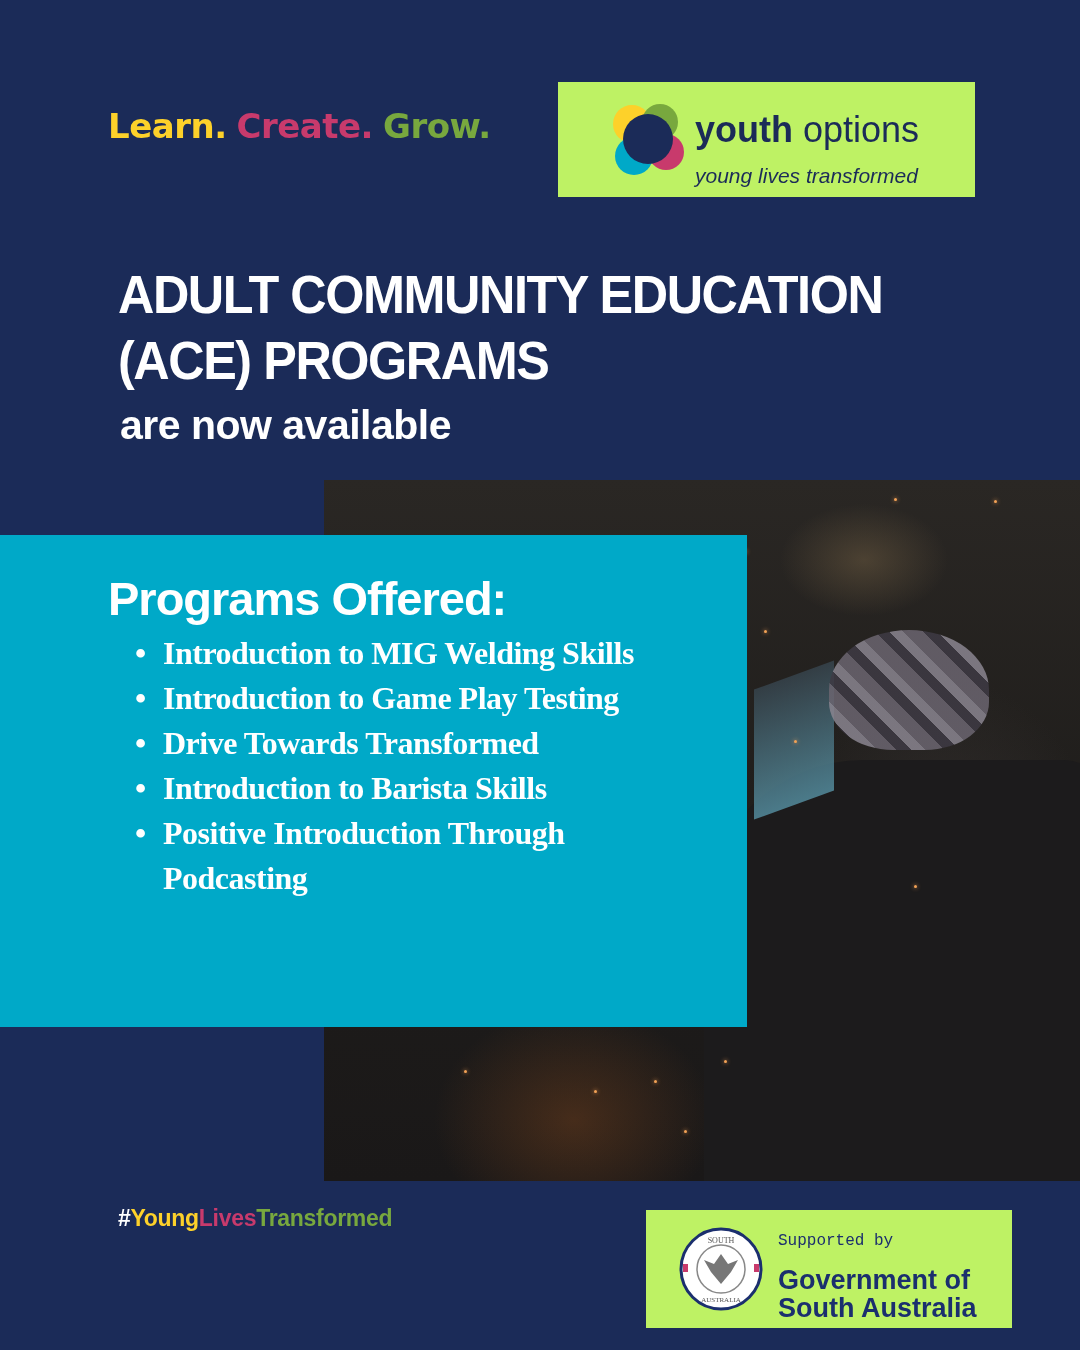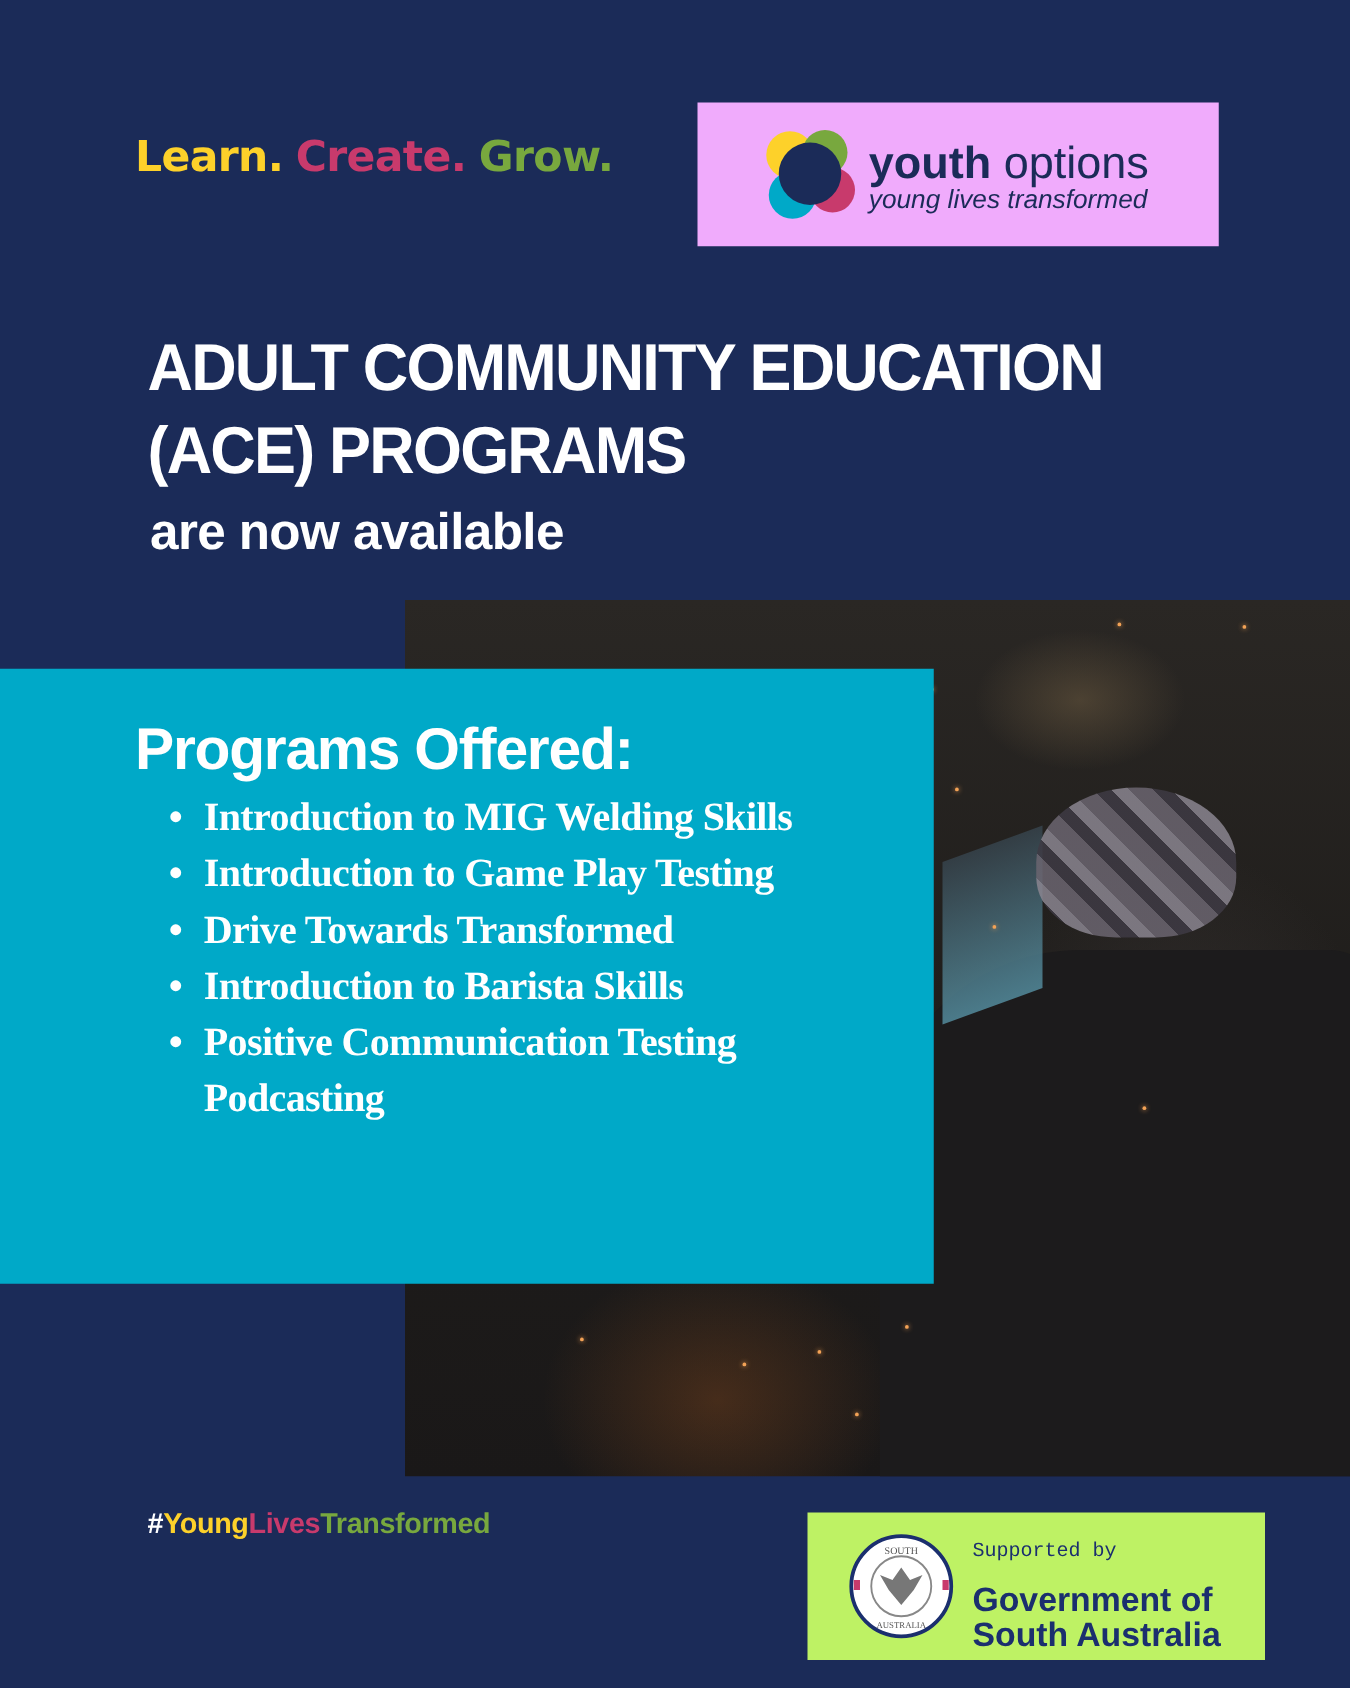--- a/index.html
+++ b/index.html
@@ -1,24 +1,24 @@
 <!DOCTYPE html>
 <html><head>
 <meta charset="utf-8">
 <style>
   html, body { margin:0; padding:0; }
   body { width:1080px; height:1350px; background:#1b2b58; position:relative; overflow:hidden; font-family:"DejaVu Sans", sans-serif; }
   .tagline { position:absolute; left:108px; top:106px; font-size:34px; font-weight:bold; letter-spacing:-0.5px; }
   .tagline span { margin-right:10px; }
-  .logo-box { position:absolute; left:558px; top:82px; width:417px; height:115px; background:#f0abfc; }
+  .logo-box { position:absolute; left:558px; top:82px; width:417px; height:115px; background:#bef264; }
   .logo-circles { position:absolute; left:50px; top:18px; width:80px; height:80px; }
   .logo-text { position:absolute; left:137px; top:30px; color:#1b2b58; }
   .logo-title { font-family:"Liberation Sans", sans-serif; font-size:36px; line-height:36px; }
   .logo-title b { font-weight:bold; }
-  .logo-sub { font-family:"Liberation Sans", sans-serif; font-style:italic; font-size:21px; margin-top:0; }
+  .logo-sub { font-family:"Liberation Sans", sans-serif; font-style:italic; font-size:21px; margin-top:16px; }
   .headline { position:absolute; left:118px; top:262px; color:#fff; font-family:"Liberation Sans", sans-serif; font-weight:bold; font-size:53px; line-height:66px; letter-spacing:-1.5px; transform:scaleX(0.95); transform-origin:left; }
   .subhead { position:absolute; left:120px; top:402px; color:#fff; font-family:"Liberation Sans", sans-serif; font-weight:bold; font-size:41px; letter-spacing:-0.5px; }
   .photo { position:absolute; left:324px; top:480px; width:756px; height:701px; overflow:hidden;
     background:
       radial-gradient(ellipse 120px 80px at 540px 80px, rgba(120,100,70,0.45), transparent 70%),
       radial-gradient(ellipse 200px 160px at 250px 640px, rgba(150,80,30,0.35), transparent 70%),
       radial-gradient(ellipse 220px 260px at 620px 380px, rgba(60,55,55,0.6), transparent 70%),
       linear-gradient(180deg, #2a2724 0%, #1f1d1b 50%, #1a1818 100%); }
   .helmet { position:absolute; left:505px; top:150px; width:160px; height:120px; border-radius:50% 50% 40% 40%; background:repeating-linear-gradient(45deg,#6b6570 0 14px,#3e3a44 14px 24px,#8a8590 24px 34px); opacity:0.85; }
   .visor { position:absolute; left:430px; top:195px; width:80px; height:130px; background:linear-gradient(180deg,#3a4a55,#5fa3b8); transform:skewY(-20deg); opacity:0.7; }
@@ -80,21 +80,21 @@
   <div class="spark" style="left:400px;top:580px"></div>
 </div>
 
 <div class="programs-box">
   <div class="programs-title">Programs Offered:</div>
   <ul class="programs-list">
     <li>Introduction to MIG Welding Skills</li>
     <li>Introduction to Game Play Testing</li>
     <li>Drive Towards Transformed</li>
     <li>Introduction to Barista Skills</li>
-    <li>Positive Communication Testing Podcasting</li>
+    <li>Positive Introduction Through Podcasting</li>
   </ul>
 </div>
 
 <div class="hashtag">
   <span style="color:#fff">#</span><span style="color:#fdd12a">Young</span><span style="color:#c83a6c">Lives</span><span style="color:#78a83e">Transformed</span>
 </div>
 
 <div class="gov-box">
   <svg class="gov-seal" viewBox="0 0 86 86">
     <circle cx="43" cy="43" r="40" fill="#fff" stroke="#1b2f6e" stroke-width="3"></circle>

